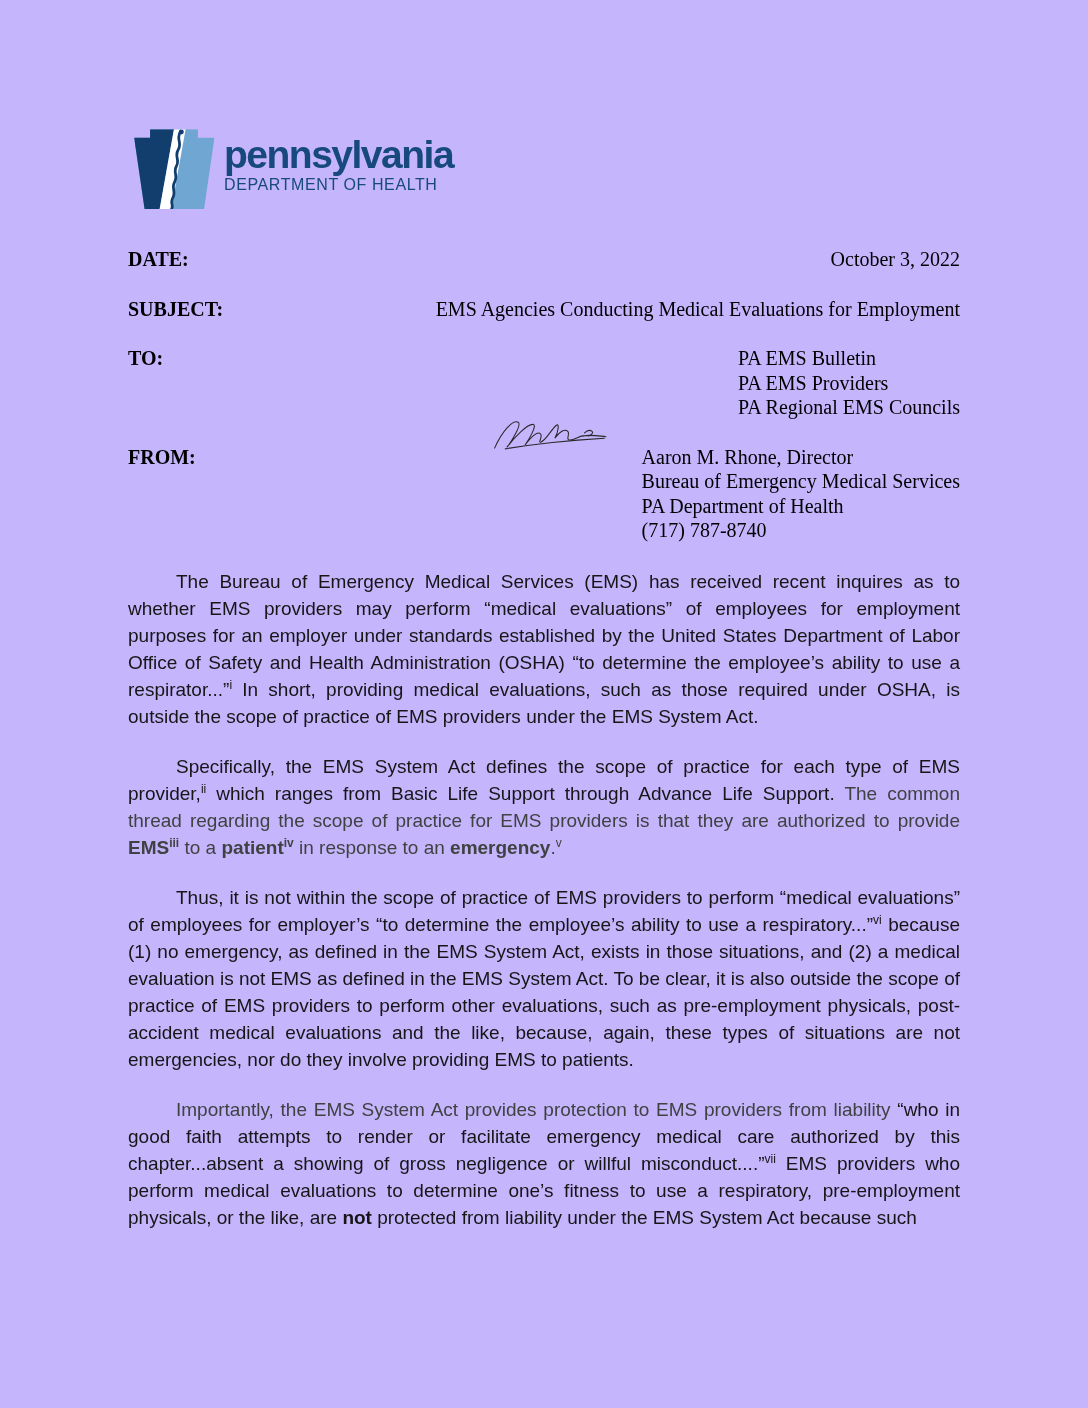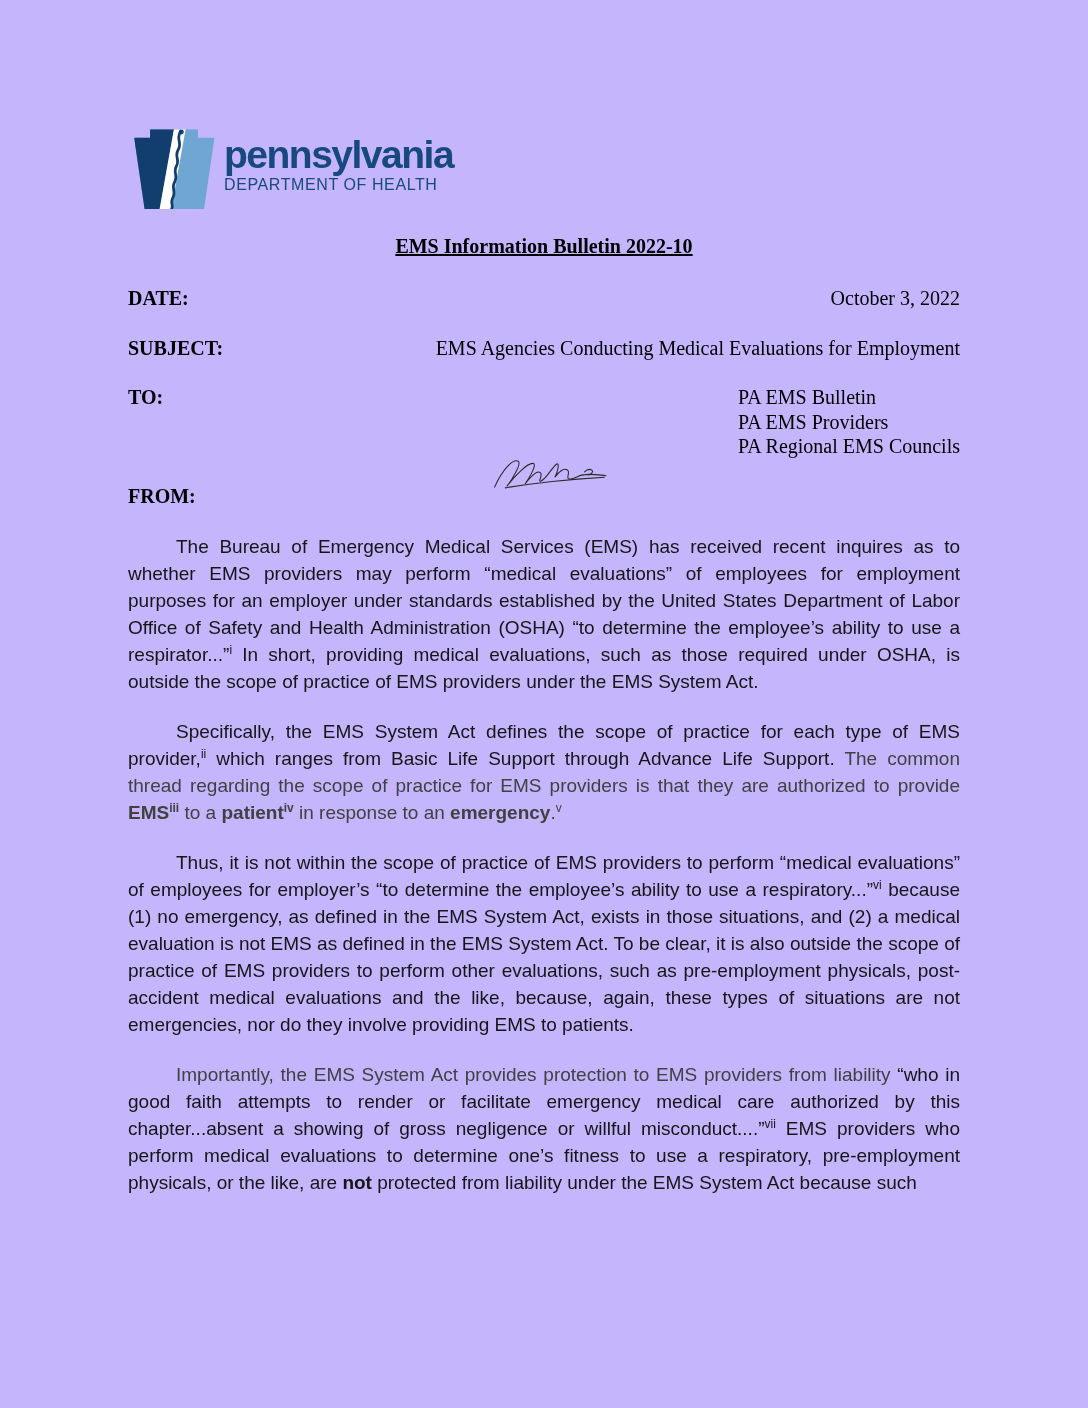--- a/index.html
+++ b/index.html
@@ -60,23 +60,20 @@
         <path d="M172,18 C154,40 178,56 164,78 C150,100 170,112 158,132 C146,152 164,164 152,184 C140,204 158,216 146,236 C136,252 150,260 142,272" fill="none" stroke="#123E6E" stroke-width="9" stroke-linecap="round"></path>
         <circle cx="174" cy="21" r="8" fill="#123E6E"></circle>
       </g>
     </svg>
     <div class="logo-text">
       <div class="wordmark">pennsylvania</div>
       <div class="dept">DEPARTMENT OF HEALTH</div>
     </div>
   </div>
 
-  <div class="doc-title">
-    <span>EMS Information Bulletin 2022-10</span>
-  </div>
 
   <div class="memo">
       <div class="memo-row">
         <div class="memo-label">DATE:</div>
         <div class="memo-value">
           <div>October 3, 2022</div>
         </div>
       </div>
       <div class="memo-row">
         <div class="memo-label">SUBJECT:</div>
@@ -87,20 +84,26 @@
       <div class="memo-row">
         <div class="memo-label">TO:</div>
         <div class="memo-value">
           <div>PA EMS Bulletin</div>
           <div>PA EMS Providers</div>
           <div>PA Regional EMS Councils</div>
         </div>
       </div>
       <div class="memo-row from">
         <div class="memo-label">FROM:</div>
+        <div class="memo-value">
+          <div>Aaron M. Rhone, Director</div>
+          <div>Bureau of Emergency Medical Services</div>
+          <div>PA Department of Health</div>
+          <div>(717) 787-8740</div>
+        </div>
         <svg class="signature" viewBox="0 0 160 55" xmlns="http://www.w3.org/2000/svg">
     <g fill="none" stroke="#2a2a2a" stroke-width="1.4" stroke-linecap="round">
       <path d="M6,46 C16,24 30,8 37,12 C42,15 28,38 22,45 C32,32 50,13 57,15 C62,17 50,36 46,42 C54,31 62,24 66,27 C70,30 62,40 67,38 C74,35 80,22 87,16 C91,13 90,24 85,33 C91,25 98,20 102,24 C105,27 100,34 103,35 C109,37 116,30 122,30"></path>
       <path d="M122,30 C132,28 142,30 152,31"></path>
       <path d="M20,47 C55,41 100,36 150,33"></path>
       <path d="M124,26 C127,23 131,22 134,24 C136,26 132,30 129,30"></path>
     </g>
   </svg>
       </div>
     </div>

